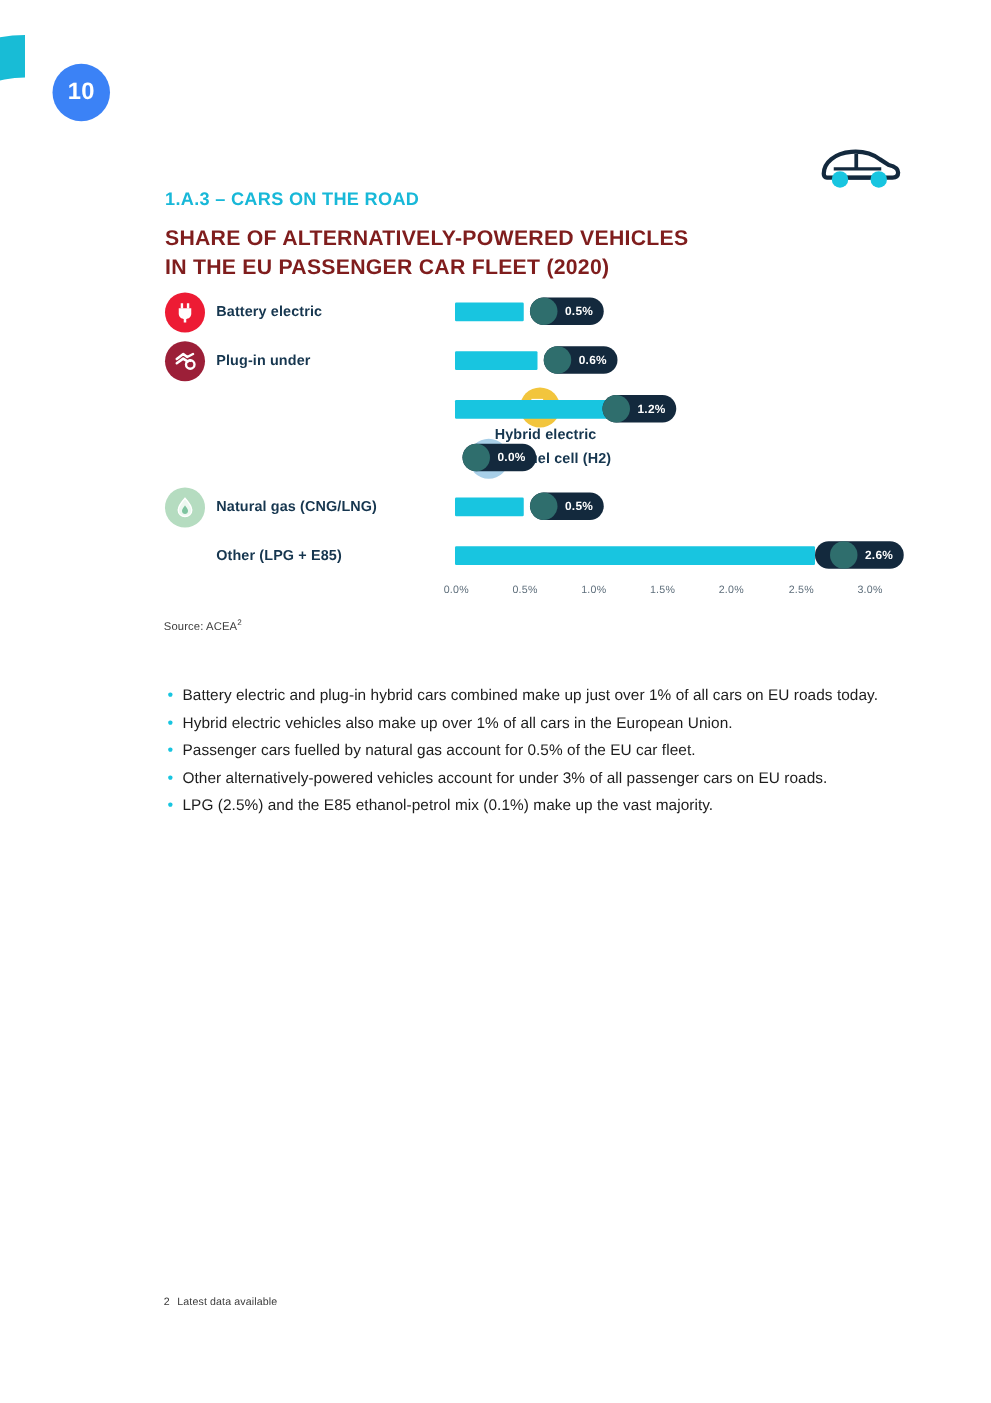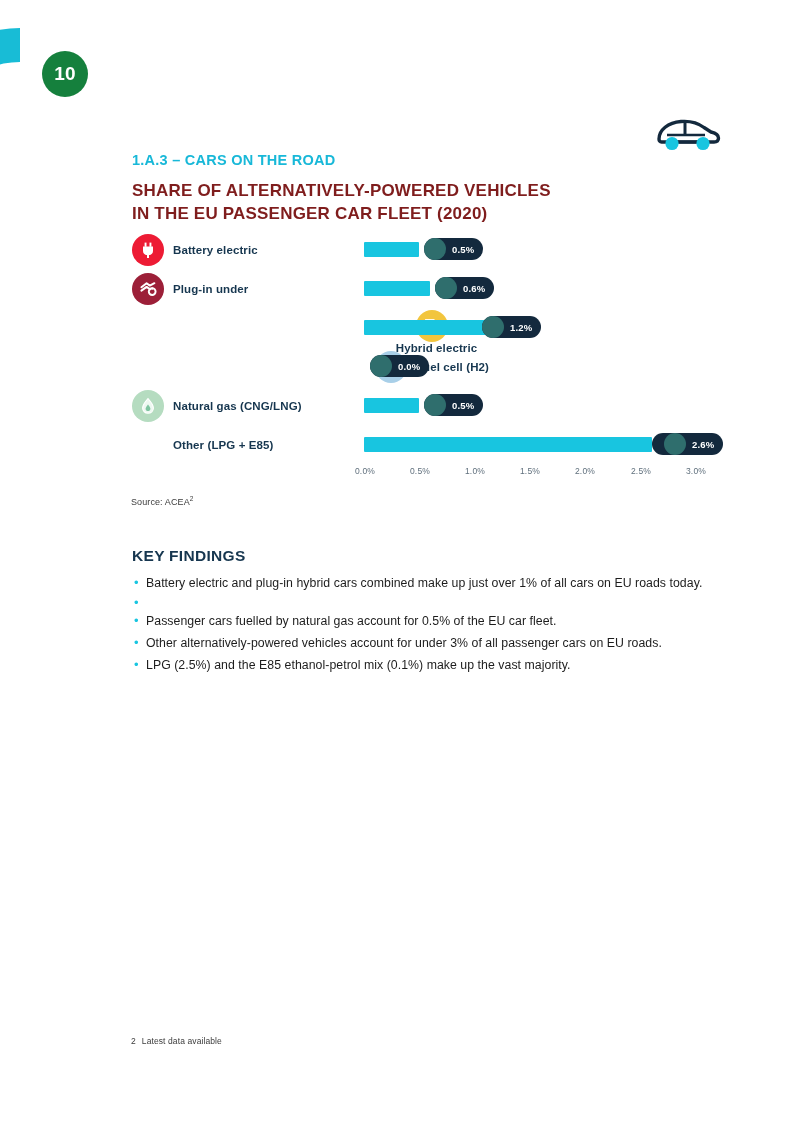--- a/index.html
+++ b/index.html
@@ -31,21 +31,21 @@
   }
   .corner-swoosh svg { display: block; }
 
   .page-number {
     position: absolute;
     left: 42px;
     top: 51px;
     width: 46px;
     height: 46px;
     border-radius: 50%;
-    background: #15803d;
+    background: #3b82f6;
     color: #ffffff;
     font-size: 19px;
     font-weight: bold;
     letter-spacing: 0.3px;
     display: flex;
     align-items: center;
     justify-content: center;
   }
 
   
@@ -374,28 +374,28 @@
       <div class="axis-tick" style="left:277px;">2.5%</div>
       <div class="axis-tick" style="left:332px;">3.0%</div>
     </div>
   </div>
 
   <div class="source">
     <span>Source: ACEA</span><sup>2</sup>
   </div>
 
   <div class="findings">
-    <h2 class="findings-title">Key findings</h2>
 
     <div class="finding">
       <span class="bullet">•</span>
       <span class="text">Battery electric and plug-in hybrid cars combined make up just over 1% of all cars on EU roads today.</span>
     </div>
     <div class="finding">
       <span class="bullet">•</span>
+      <span class="text">Hybrid electric vehicles also make up over 1% of all cars in the European Union.</span>
     </div>
     <div class="finding">
       <span class="bullet">•</span>
       <span class="text">Passenger cars fuelled by natural gas account for 0.5% of the EU car fleet.</span>
     </div>
     <div class="finding">
       <span class="bullet">•</span>
       <span class="text">Other alternatively-powered vehicles account for under 3% of all passenger cars on EU roads.</span>
     </div>
     <div class="finding">

